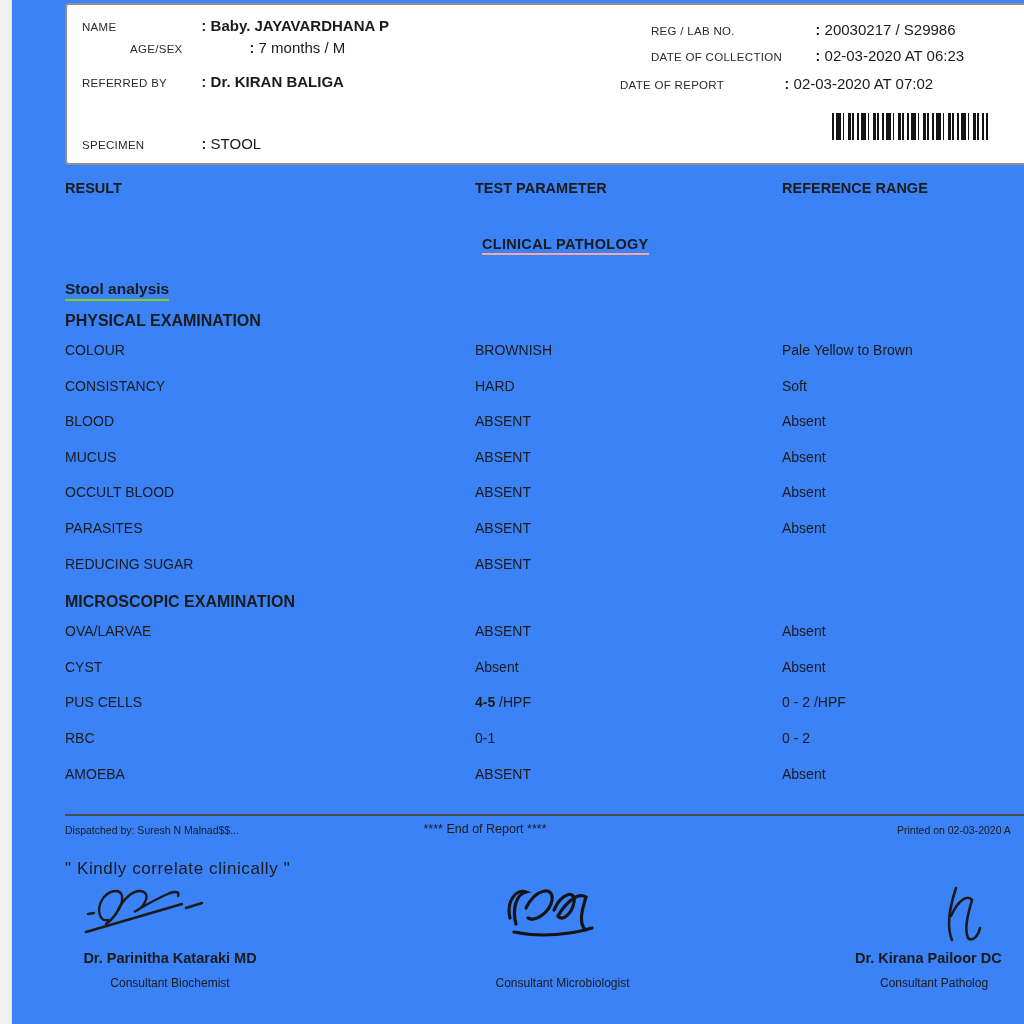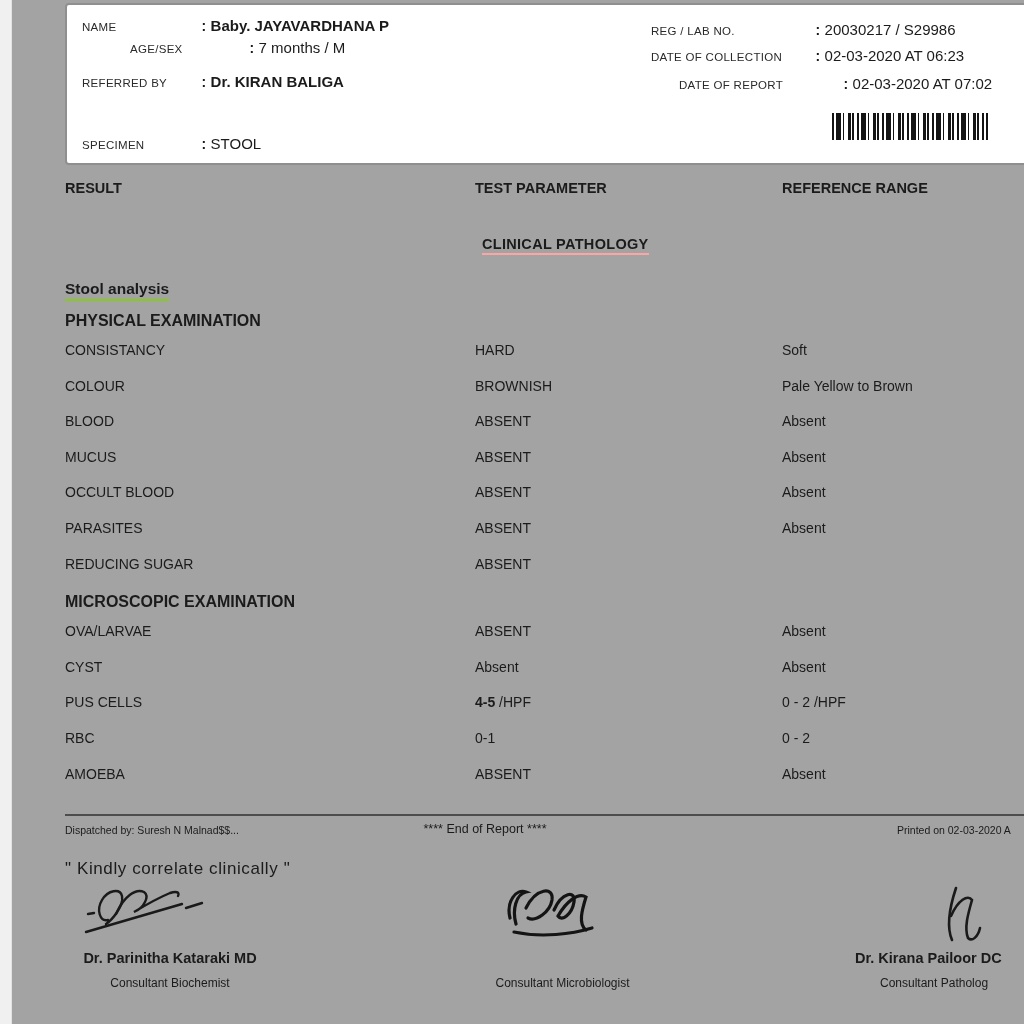--- a/index.html
+++ b/index.html
@@ -1,18 +1,18 @@
 <!DOCTYPE html>
 <html><head>
 <meta charset="utf-8">
 <style>
   * { margin:0; padding:0; box-sizing:border-box; }
   html,body { width:1024px; height:1024px; background:#ffffff; overflow:hidden;
               font-family:"Liberation Sans", sans-serif; color:#1b1b1b; }
-  .page { position:absolute; inset:0; background:#a3a3a3; }
+  .page { position:absolute; inset:0; background:#3b82f6; }
 
   .left-strip { position:absolute; left:0; top:0; width:12px; height:1024px;
                 background:#f0f0f0; border-right:1px solid #e2e2e2; }
 
   
   .header-box { position:absolute; left:65px; top:3px; width:1100px; height:162px;
                 border:2px solid #8f8f8f; border-radius:4px; background:#fff; }
   .hfield { position:absolute; white-space:nowrap; }
   .hlabel { display:inline-block; font-size:11.5px; letter-spacing:.3px; color:#2a2a2a; vertical-align:baseline; }
   .hcolon { font-size:14px; font-weight:bold; }
@@ -93,49 +93,49 @@
     <div class="hfield fr" style="left:584px; top:16px;">
       <span class="hlabel">REG / LAB NO.</span>
       <span class="hcolon">:</span>
       <span class="hvalue">20030217 / S29986</span>
     </div>
     <div class="hfield fr" style="left:584px; top:42px;">
       <span class="hlabel">DATE OF COLLECTION</span>
       <span class="hcolon">:</span>
       <span class="hvalue">02-03-2020 AT 06:23</span>
     </div>
-    <div class="hfield fr" style="left:612px; top:70px;">
+    <div class="hfield fr" style="left:553px; top:70px;">
       <span class="hlabel">DATE OF REPORT</span>
       <span class="hcolon">:</span>
       <span class="hvalue">02-03-2020 AT 07:02</span>
     </div>
 
     <div class="barcode"></div>
   </div>
 
   <div class="col-headers">
     <span>RESULT</span>
     <span>TEST PARAMETER</span>
     <span>REFERENCE RANGE</span>
   </div>
 
   <div class="section-title">CLINICAL PATHOLOGY</div>
   <div class="group-title">Stool analysis</div>
 
   <div class="tbody">
       <div class="section-heading">PHYSICAL EXAMINATION</div>
       <div class="trow">
+        <span class="c1">COLOUR</span>
+        <span class="c2">BROWNISH</span>
+        <span class="c3">Pale Yellow to Brown</span>
+      </div>
+      <div class="trow">
         <span class="c1">CONSISTANCY</span>
         <span class="c2">HARD</span>
         <span class="c3">Soft</span>
-      </div>
-      <div class="trow">
-        <span class="c1">COLOUR</span>
-        <span class="c2">BROWNISH</span>
-        <span class="c3">Pale Yellow to Brown</span>
       </div>
       <div class="trow">
         <span class="c1">BLOOD</span>
         <span class="c2">ABSENT</span>
         <span class="c3">Absent</span>
       </div>
       <div class="trow">
         <span class="c1">MUCUS</span>
         <span class="c2">ABSENT</span>
         <span class="c3">Absent</span>

